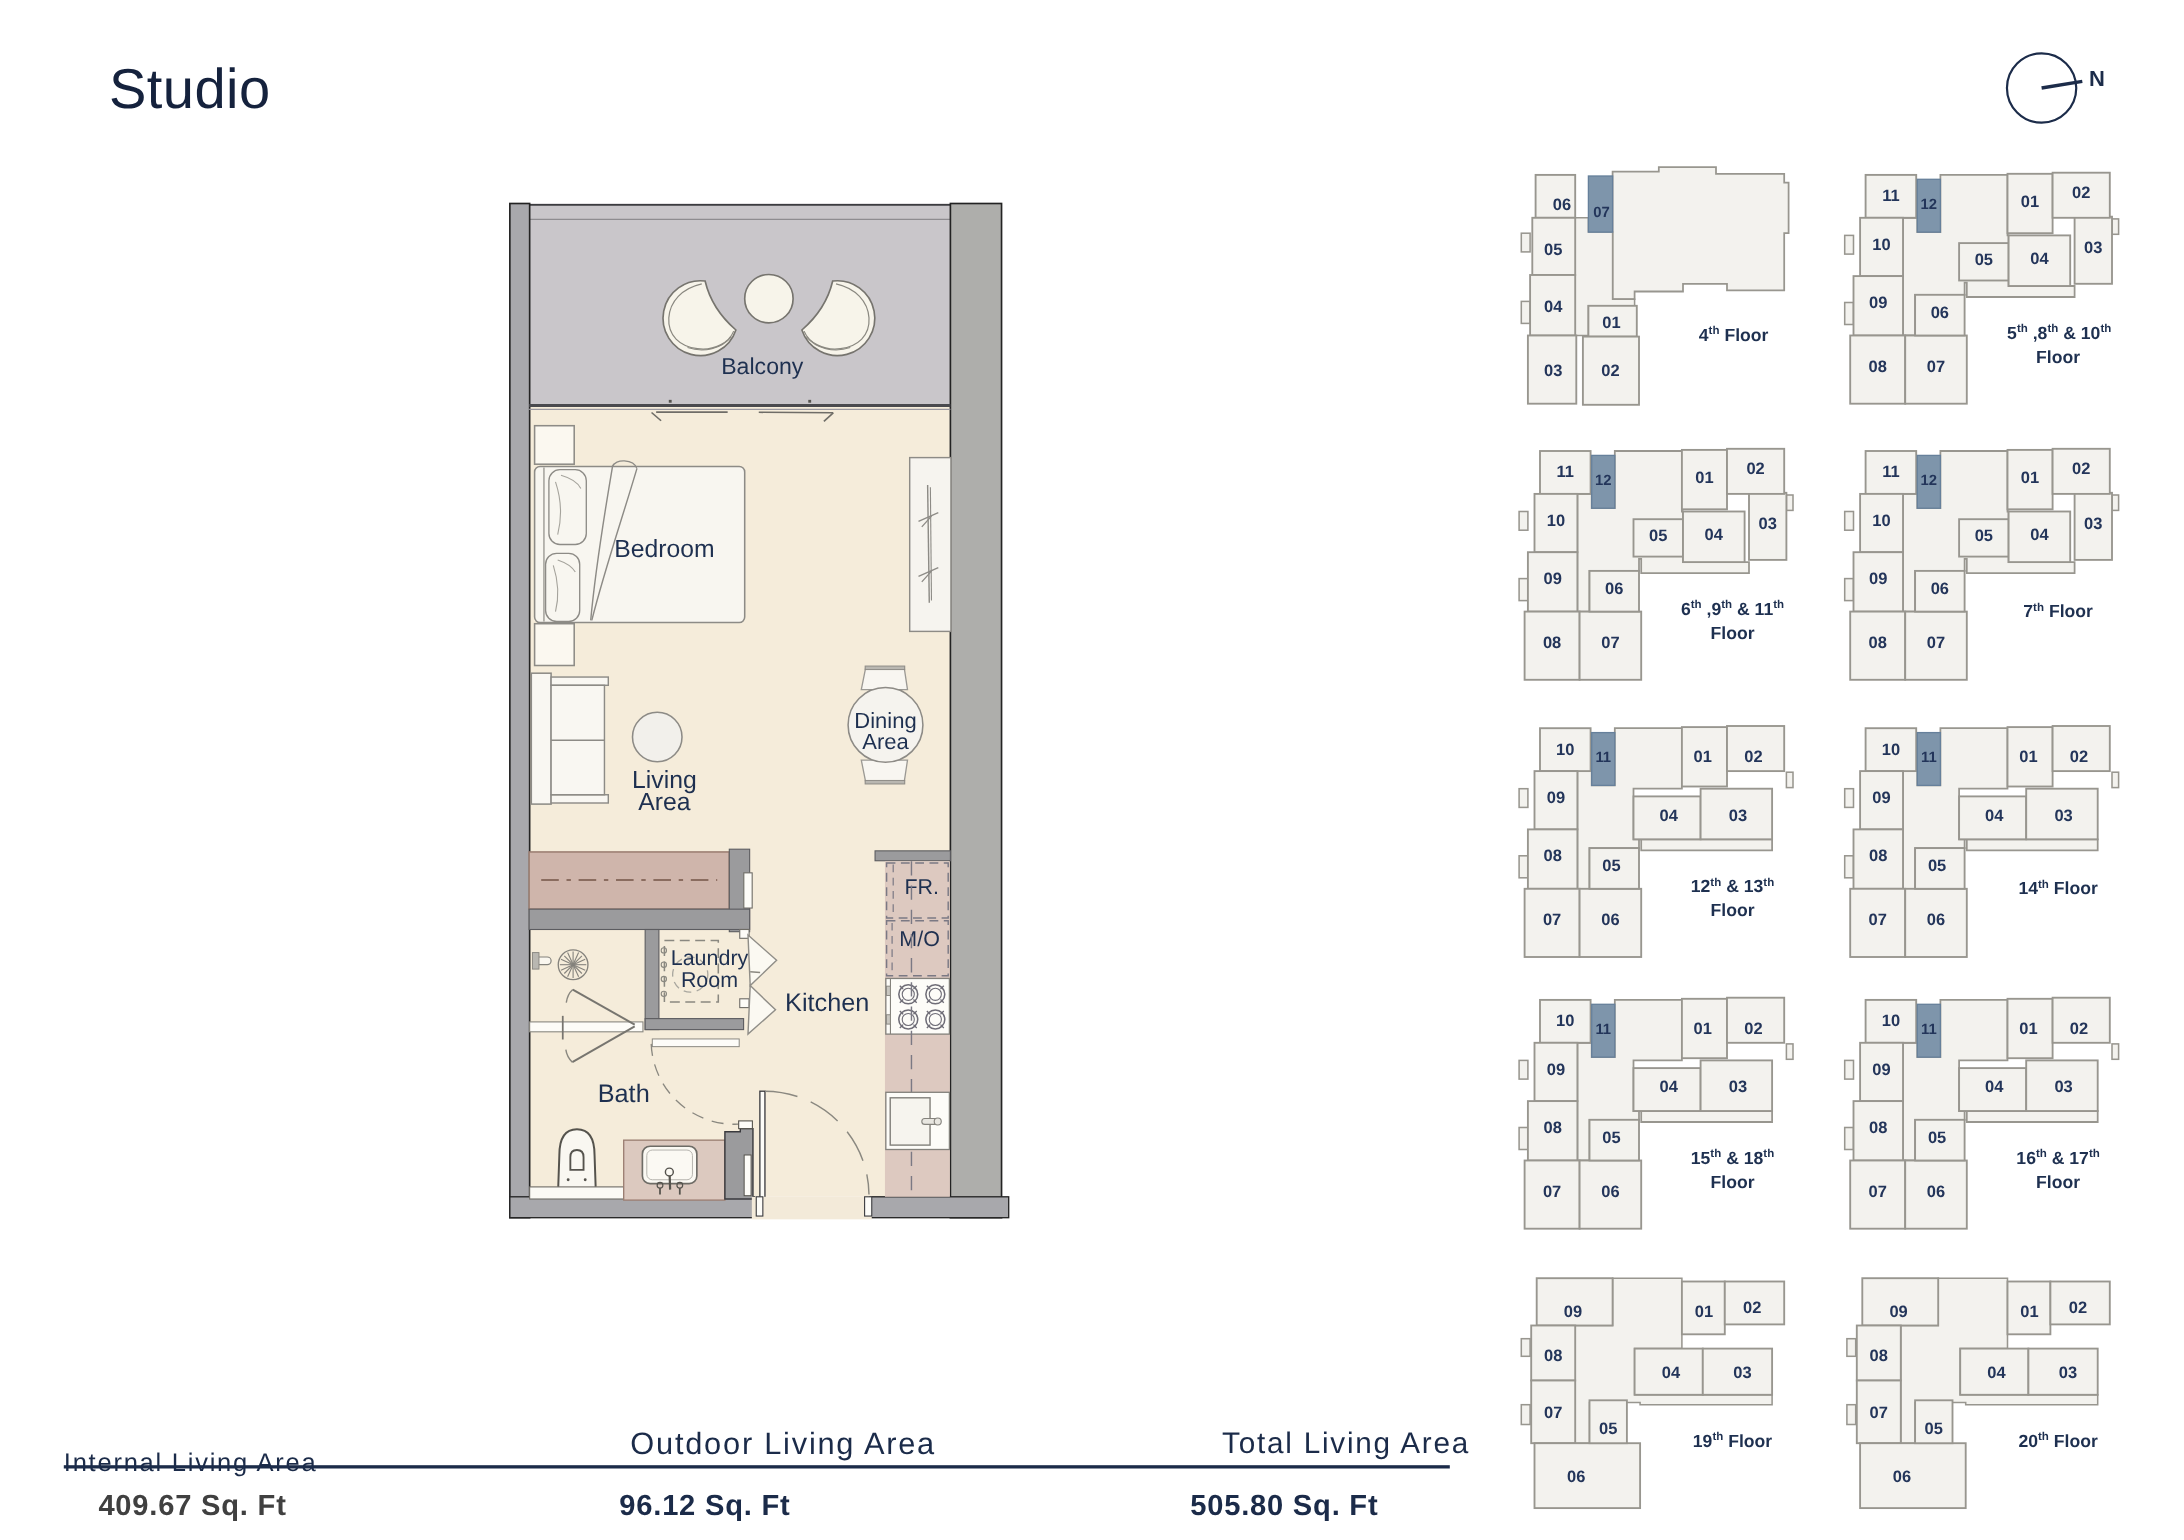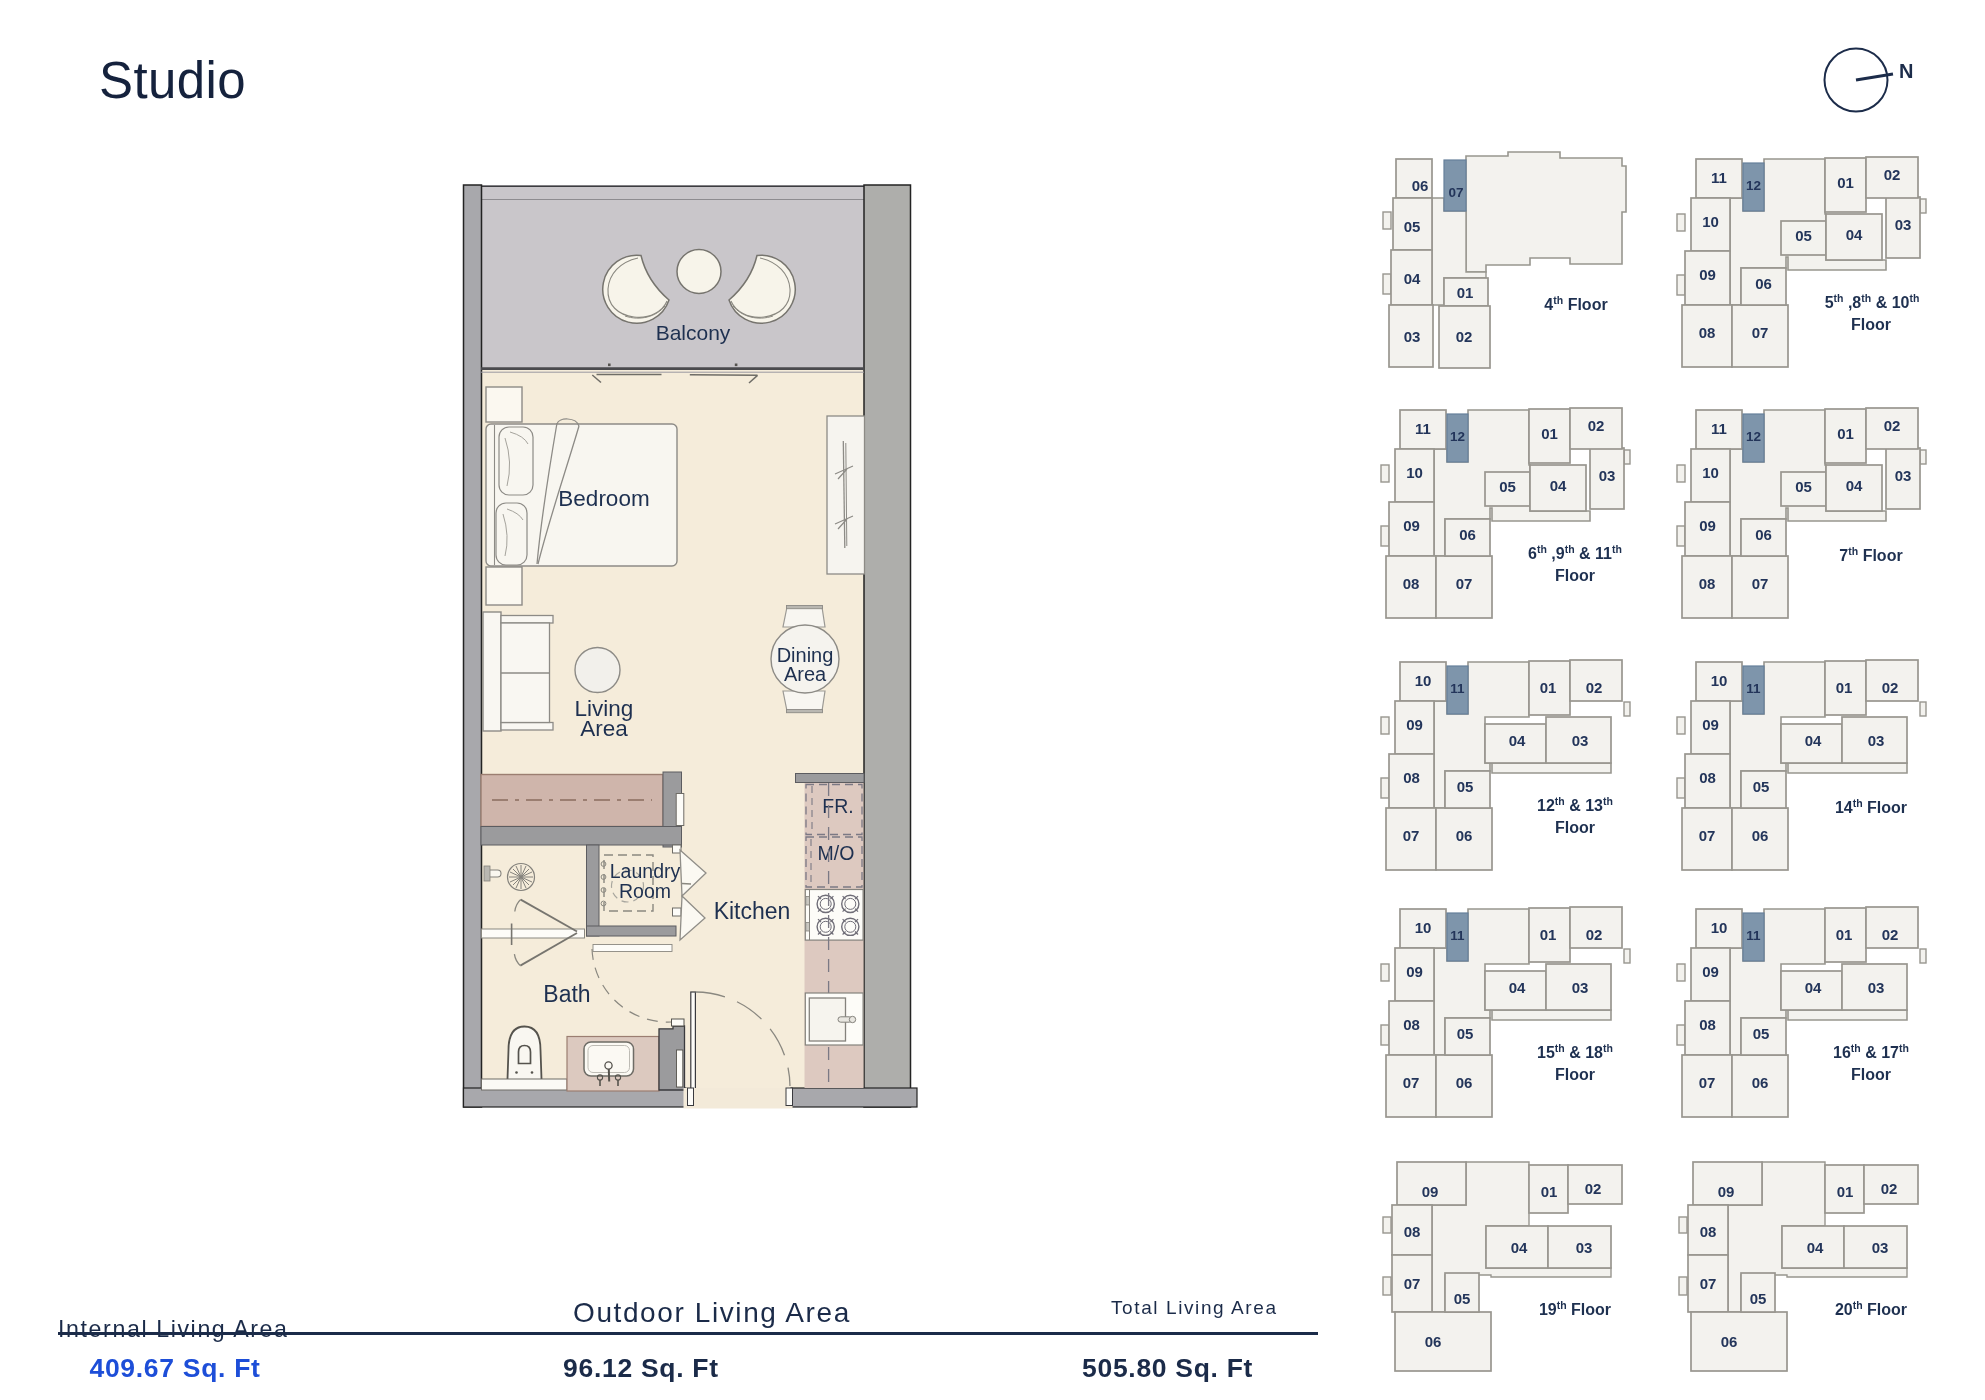--- a/index.html
+++ b/index.html
@@ -550,21 +550,21 @@
       <text x="207" y="37">02</text>
   </g>
 
   <text x="1871" y="1315" text-anchor="middle" font-size="16" font-weight="bold" fill="#1e3050">20<tspan dy="-6" font-size="10.5">th</tspan><tspan dy="6" font-size="16"> Floor</tspan></text>
 </svg>
 
 <div class="abs" style="left:58px;top:1297px;font-size:23.2px;letter-spacing:1.6px;color:#1b2b49;margin-top:19px;">Internal Living Area</div>
 
 <div class="abs" style="left:573px;top:1297px;font-size:28px;letter-spacing:1.6px;color:#1b2b49;">Outdoor Living Area</div>
 
-<div class="abs" style="left:1111px;top:1297px;font-size:19px;letter-spacing:1.6px;color:#1b2b49;">Total Living Area</div>
+<div class="abs" style="left:1111px;top:1297px;font-size:27px;letter-spacing:1.6px;color:#1b2b49;">Total Living Area</div>
 
 <div class="abs" style="left:58px;top:1332px;width:1260px;height:3.2px;background:#1b2b49;"></div>
 
-<div class="abs" style="left:45px;top:1353px;width:260px;white-space:nowrap;text-align:center;font-size:26.5px;letter-spacing:0.7px;font-weight:bold;color:#1d4ed8;">409.67 Sq. Ft</div>
+<div class="abs" style="left:45px;top:1353px;width:260px;white-space:nowrap;text-align:center;font-size:26.5px;letter-spacing:0.7px;font-weight:bold;color:#404040;">409.67 Sq. Ft</div>
 
 <div class="abs" style="left:563px;top:1353px;width:260px;white-space:nowrap;font-size:26.5px;letter-spacing:0.7px;font-weight:bold;color:#1b2b49;">96.12 Sq. Ft</div>
 
 <div class="abs" style="left:1082px;top:1353px;width:260px;white-space:nowrap;text-align:left;font-size:26.5px;letter-spacing:0.7px;font-weight:bold;color:#1b2b49;">505.80 Sq. Ft</div>
 
 </body></html>

